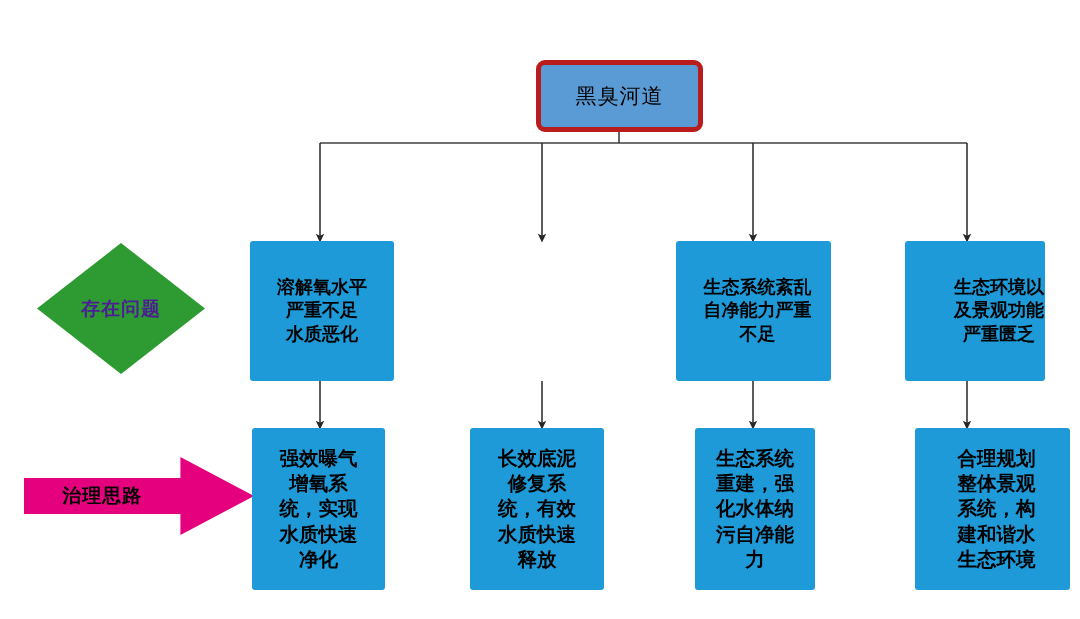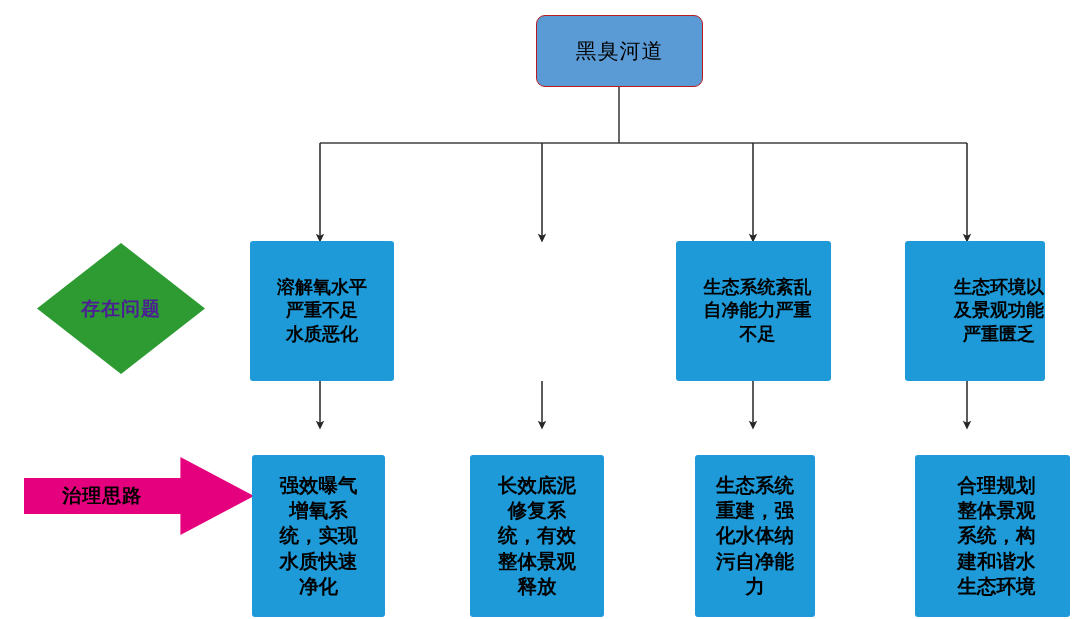--- a/index.html
+++ b/index.html
@@ -30,41 +30,41 @@
     box-sizing: border-box;
     display: flex;
     align-items: center;
     justify-content: center;
     text-align: center;
     color: #000000;
     white-space: pre-line;
   }
   .root-node {
     background: #5b9bd5;
-    border: 1px solid #b91c1c;
+    border: 5px solid #b91c1c;
     border-radius: 9px;
     font-size: 21px;
     font-weight: 400;
     letter-spacing: 1px;
     box-shadow: 0 0 0 0 transparent;
+    margin-top: 45px;
   }
   .problem-node {
     background: #1e9ad8;
     border-radius: 3px;
     font-size: 18px;
     font-weight: bold;
     line-height: 1.30;
   }
   .solution-node {
     background: #1e9ad8;
     border-radius: 3px;
     font-size: 19.5px;
     font-weight: bold;
     line-height: 1.30;
-    margin-top: 27px;
   }
   .diamond-wrap {
     position: absolute;
   }
   .diamond-shape {
     position: absolute;
     left: 0;
     top: 0;
     width: 100%;
     height: 100%;
@@ -177,21 +177,21 @@
 增氧系
 统，实现
 水质快速
 净化</span>
   </div>
 
   <div class="node solution-node" style="left:470px; top:428px; width:134px; height:162px;">
     <span>长效底泥
 修复系
 统，有效
-整体景观
+水质快速
 释放</span>
   </div>
 
   <div class="node solution-node" style="left:695px; top:428px; width:120px; height:162px;">
     <span>生态系统
 重建，强
 化水体纳
 污自净能
 力</span>
   </div>

